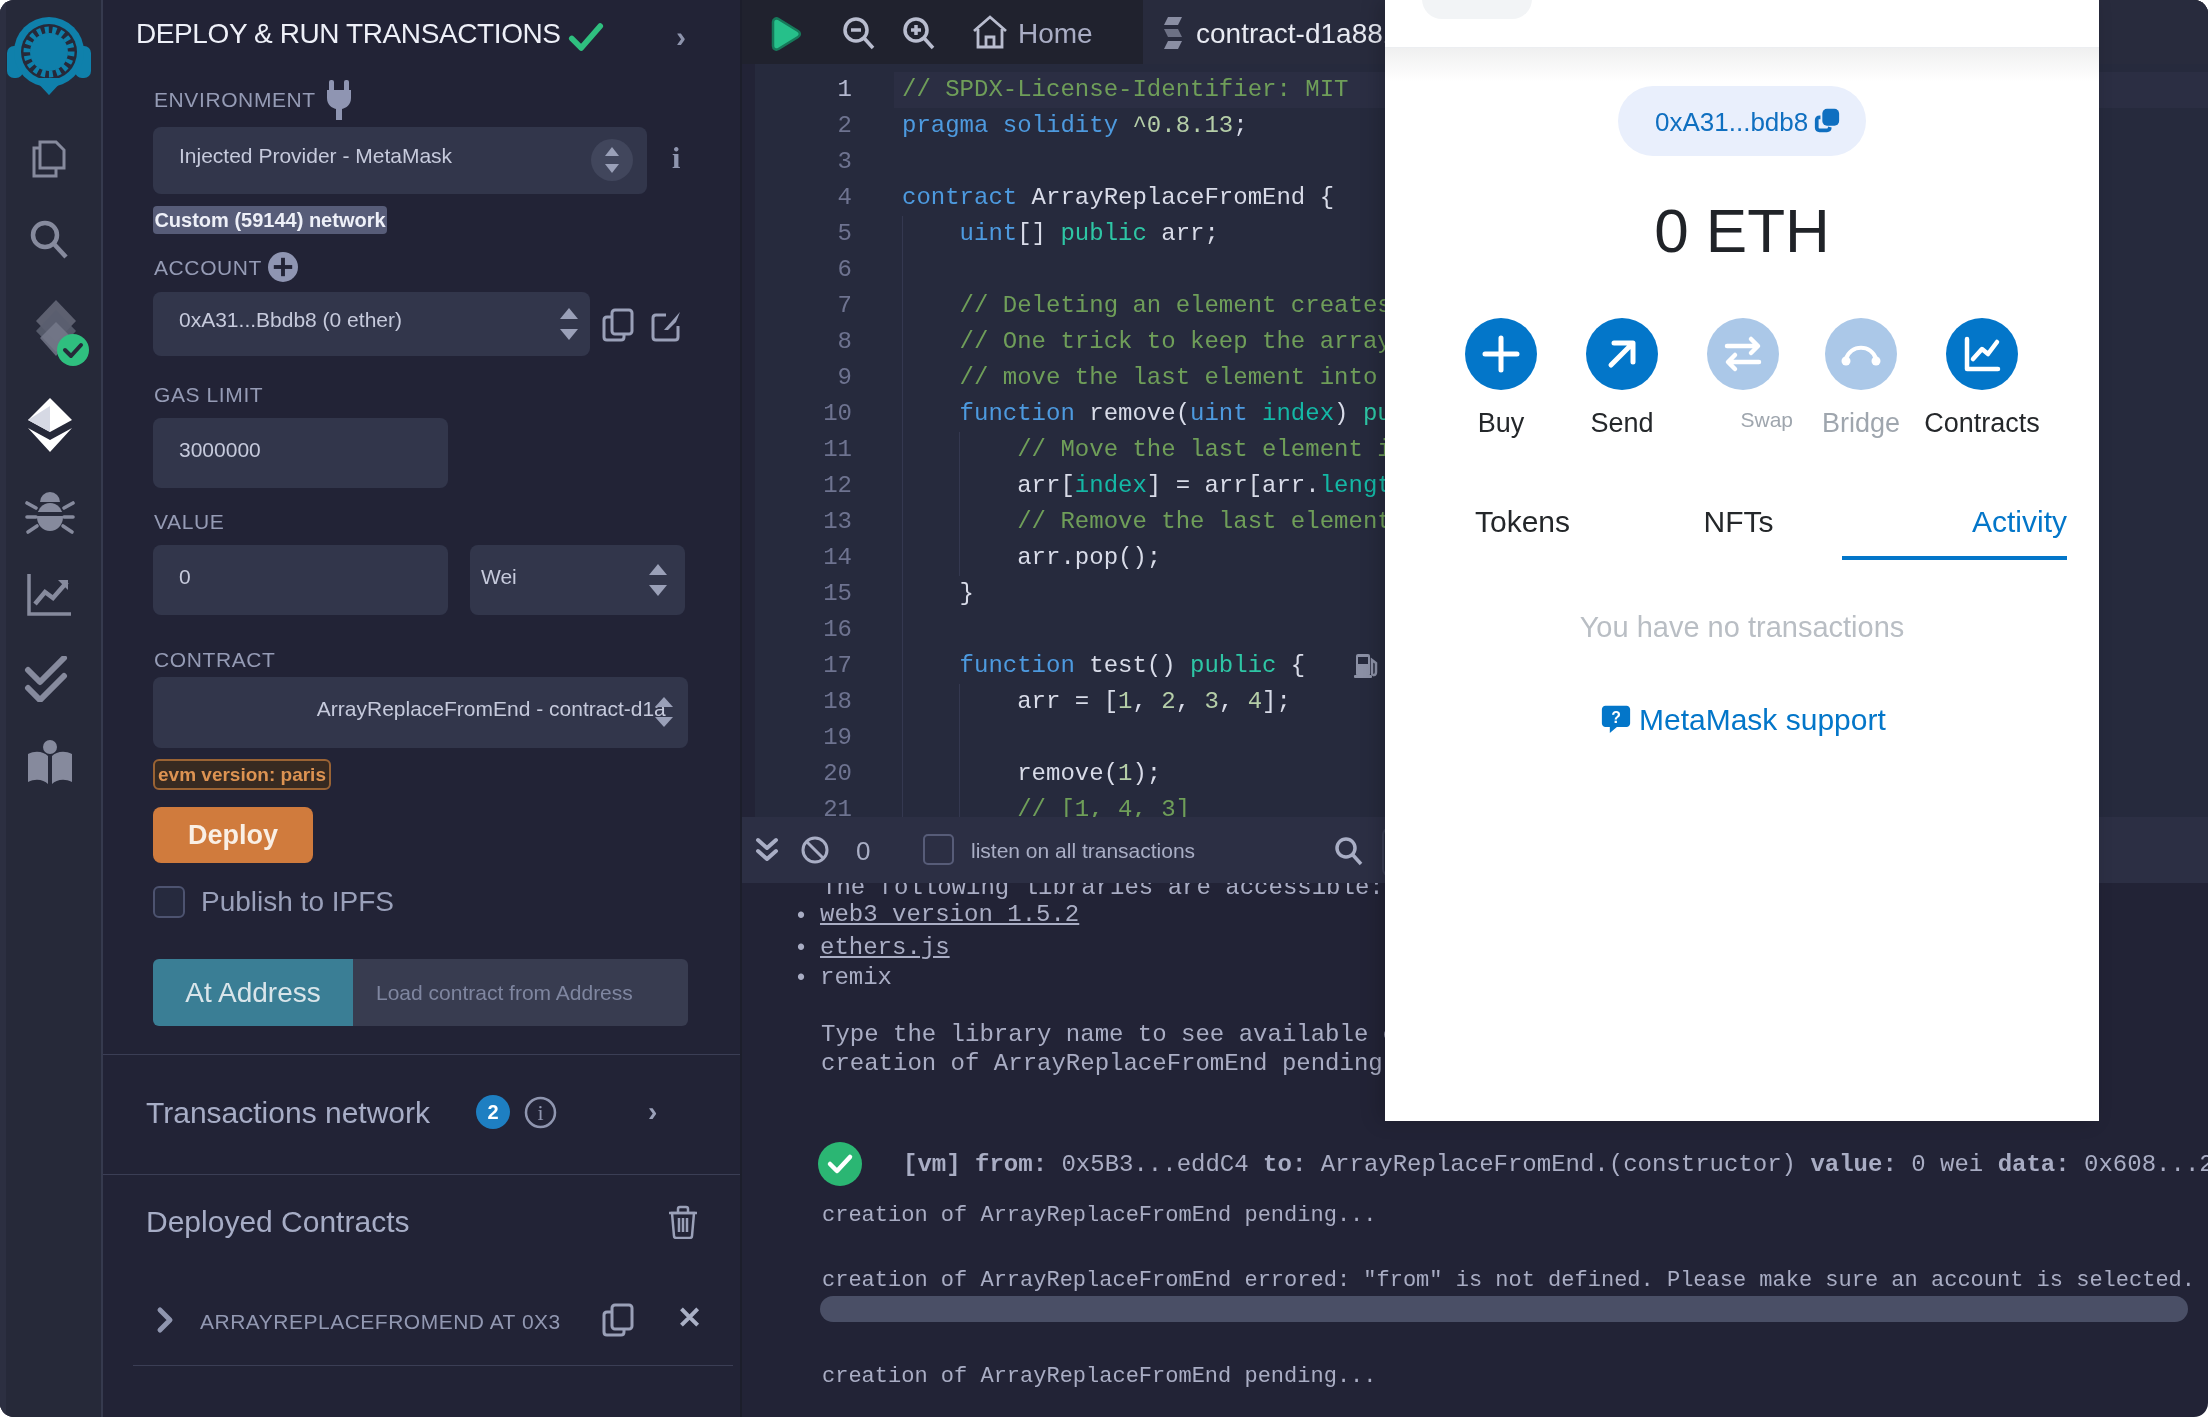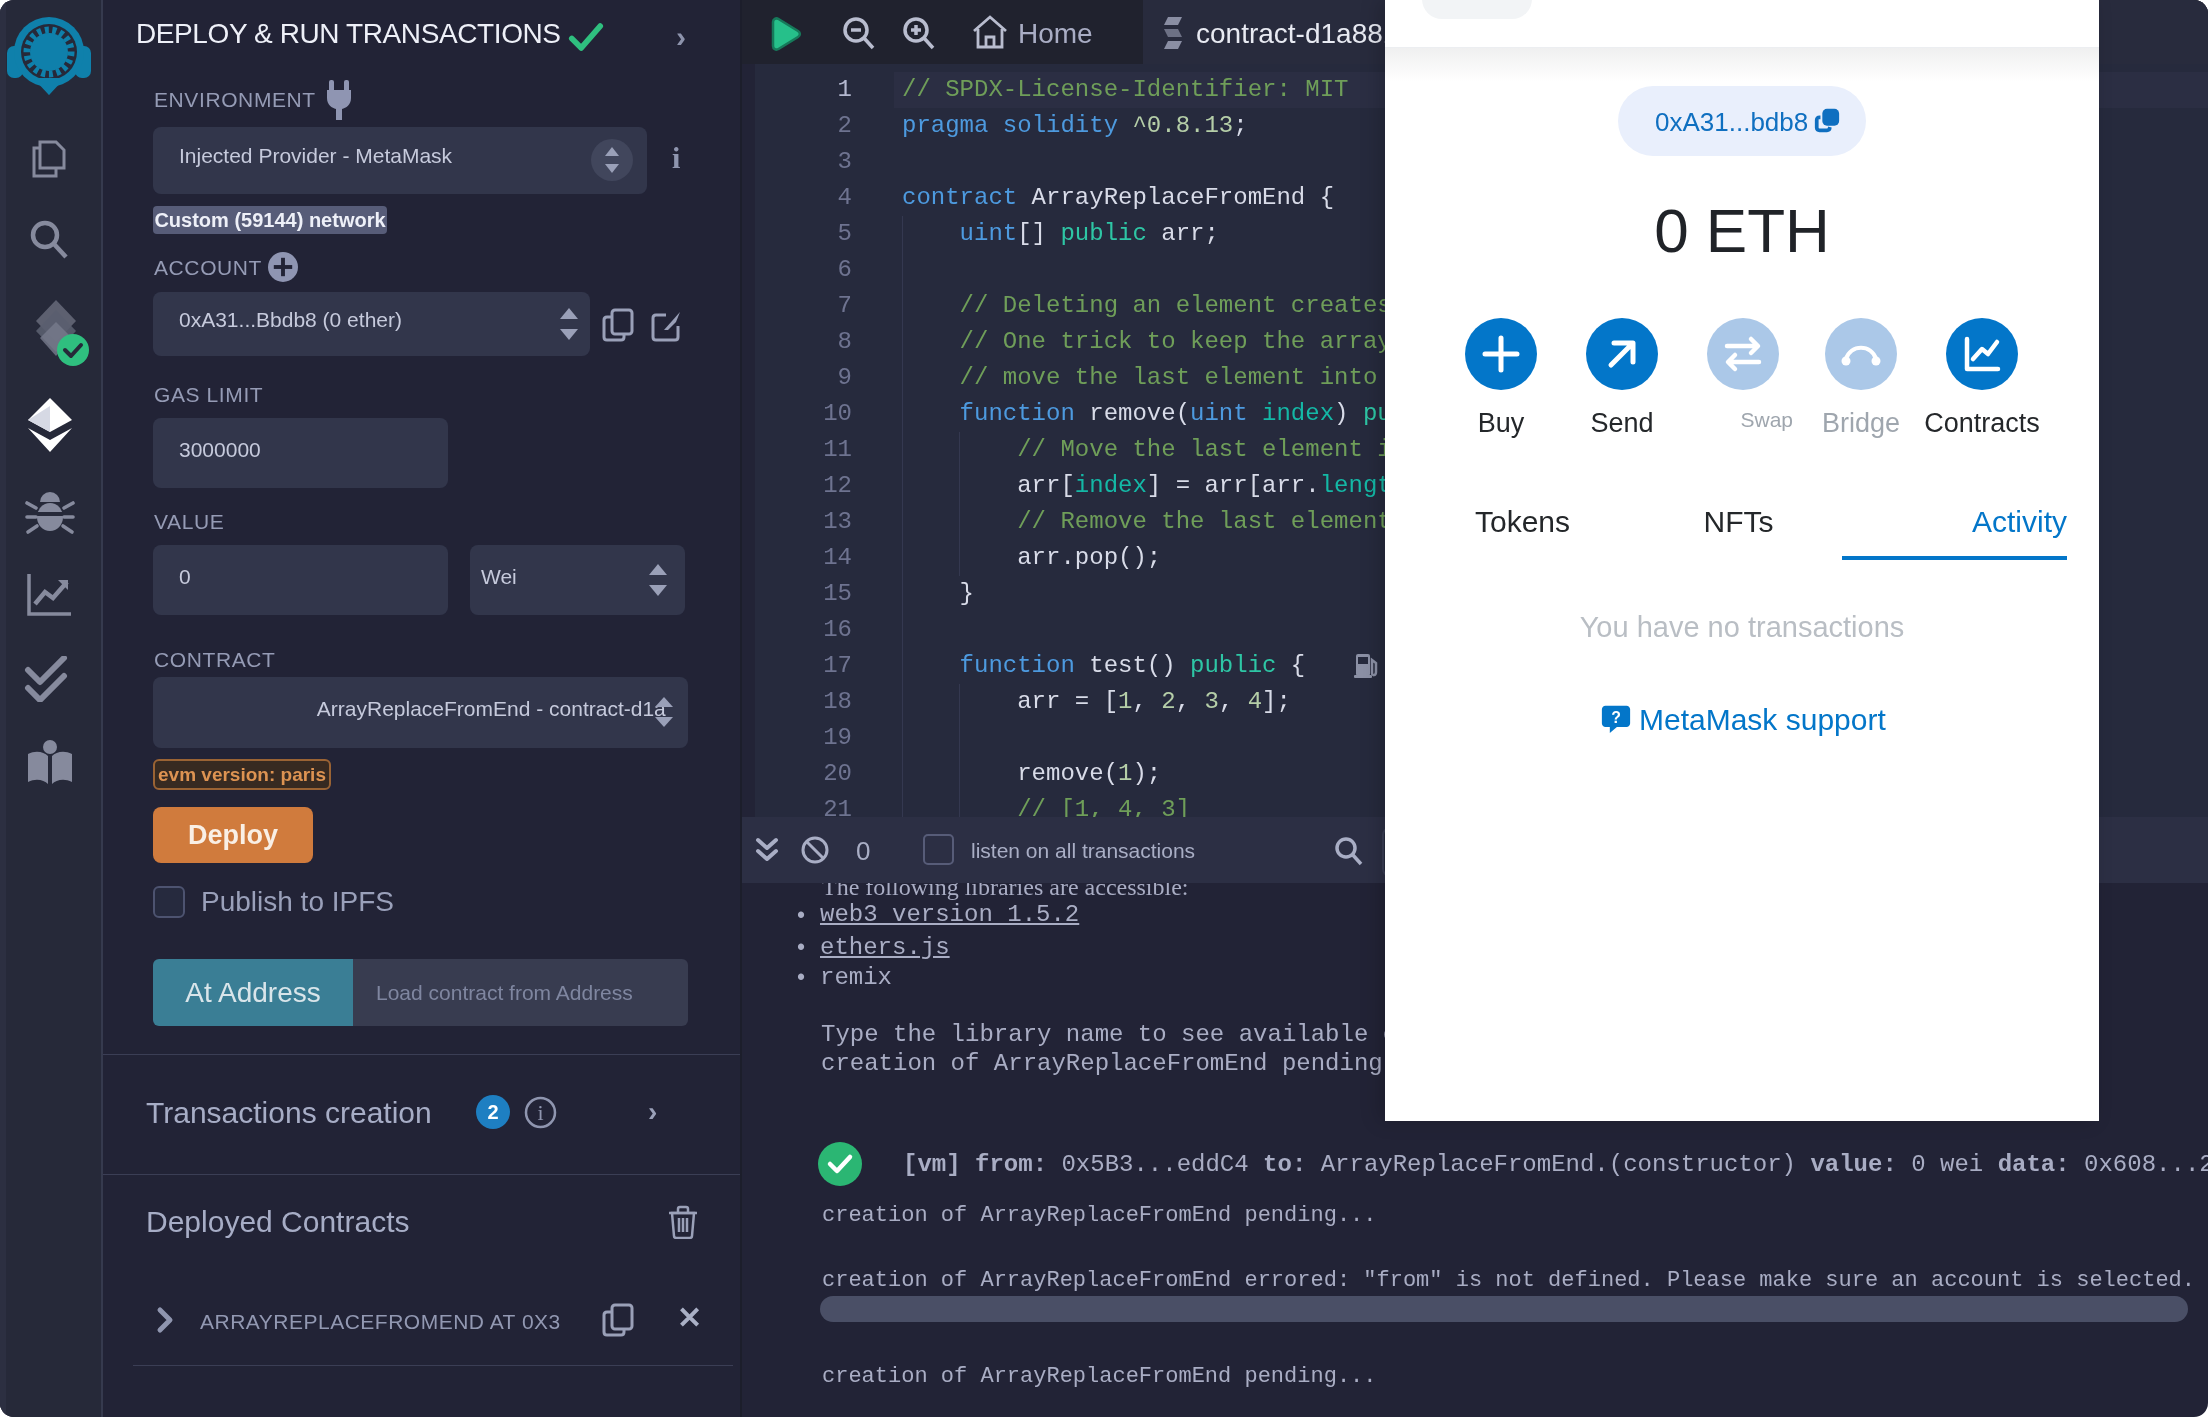--- a/index.html
+++ b/index.html
@@ -169,21 +169,21 @@
 
   <div class="abs" style="left:153px;top:886px;width:32px;height:32px;border:2px solid #4d5370;border-radius:6px;background:#262a3e;"></div>
   <div class="abs" style="left:201px;top:886px;color:#9aa0ba;font-size:28px;">Publish to IPFS</div>
 
   <div class="abs" style="left:153px;top:959px;width:200px;height:67px;background:#3a7e95;border-radius:6px 0 0 6px;color:#d9e5ea;font-size:28px;text-align:center;line-height:67px;">At Address</div>
   <div class="abs" style="left:353px;top:959px;width:335px;height:67px;background:#383c50;border-radius:0 6px 6px 0;"></div>
   <div class="abs" style="left:376px;top:981px;color:#7f86a0;font-size:21px;">Load contract from Address</div>
 
   <div class="abs" style="left:103px;top:1054px;width:638px;height:1px;background:#3b3e55;"></div>
 
-  <div class="abs" style="left:146px;top:1096px;color:#a7adc6;font-size:30px;">Transactions creation</div>
+  <div class="abs" style="left:146px;top:1096px;color:#a7adc6;font-size:30px;">Transactions network</div>
   <div class="abs" style="left:476px;top:1095px;width:34px;height:34px;border-radius:17px;background:#1e7fc2;color:#fff;font-size:20px;font-weight:bold;text-align:center;line-height:34px;">2</div>
   <svg class="abs" style="left:524px;top:1096px" width="33" height="33" viewBox="0 0 33 33" fill="none">
     <circle cx="16.5" cy="16.5" r="14.5" stroke="#8f95af" stroke-width="2.5"></circle>
     <text x="16.5" y="24" text-anchor="middle" fill="#8f95af" font-size="22" font-family="Liberation Serif, serif">i</text>
   </svg>
   <div class="abs" style="left:648px;top:1096px;color:#9aa0b8;font-size:28px;font-weight:bold;">›</div>
 
   <div class="abs" style="left:103px;top:1174px;width:638px;height:1px;background:#3b3e55;"></div>
 
   <div class="abs" style="left:146px;top:1205px;color:#a7adc6;font-size:30px;">Deployed Contracts</div>
@@ -308,21 +308,21 @@
   </svg>
   <div class="abs" style="left:856px;top:836px;color:#a9aec5;font-size:26px;z-index:4;">0</div>
   <div class="abs" style="left:923px;top:834px;width:31px;height:31px;border:2px solid #575c78;border-radius:5px;background:#2c2f44;z-index:4;"></div>
   <div class="abs" style="left:971px;top:839px;color:#a9aec5;font-size:21px;z-index:4;">listen on all transactions</div>
   <svg class="abs" style="left:1333px;top:836px;z-index:4" width="30" height="30" viewBox="0 0 30 30" fill="none" stroke="#a9aec5" stroke-width="3.5">
     <circle cx="13" cy="12" r="9"></circle>
       <line x1="19" y1="18" x2="28" y2="28"></line>
   </svg>
   <div class="abs" style="left:1382px;top:827px;width:520px;height:50px;border:2px solid #3a3e55;border-radius:8px;background:#272b3e;z-index:4;"></div>
 
-  <div class="abs mono" style="left:822px;top:874px;color:#a9adc4;font-size:24px;font-family:Liberation Serif, serif;">The following libraries are accessible:</div>
+  <div class="abs mono" style="left:822px;top:874px;color:#a9adc4;font-size:24px;">The following libraries are accessible:</div>
   <div class="abs" style="left:797px;top:902px;color:#a9adc4;font-size:23px;">•</div>
   <div class="abs mono" style="left:820px;top:901px;color:#a9adc4;font-size:24px;text-decoration:underline;">web3 version 1.5.2</div>
   <div class="abs" style="left:797px;top:934px;color:#a9adc4;font-size:23px;">•</div>
   <div class="abs mono" style="left:820px;top:934px;color:#a9adc4;font-size:24px;text-decoration:underline;">ethers.js</div>
   <div class="abs" style="left:797px;top:964px;color:#a9adc4;font-size:23px;">•</div>
   <div class="abs mono" style="left:820px;top:964px;color:#a9adc4;font-size:24px;">remix</div>
   <div class="abs mono" style="left:821px;top:1021px;color:#a9adc4;font-size:24px;">Type the library name to see available commands.</div>
   <div class="abs mono" style="left:821px;top:1050px;color:#a9adc4;font-size:24px;">creation of ArrayReplaceFromEnd pending...</div>
 
   <svg class="abs" style="left:818px;top:1142px" width="44" height="44" viewBox="0 0 44 44">

